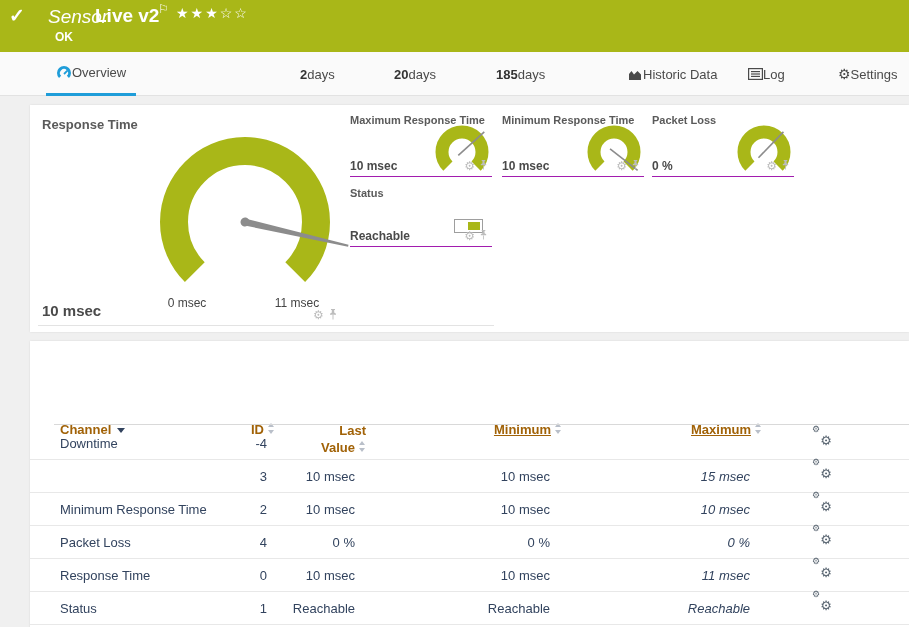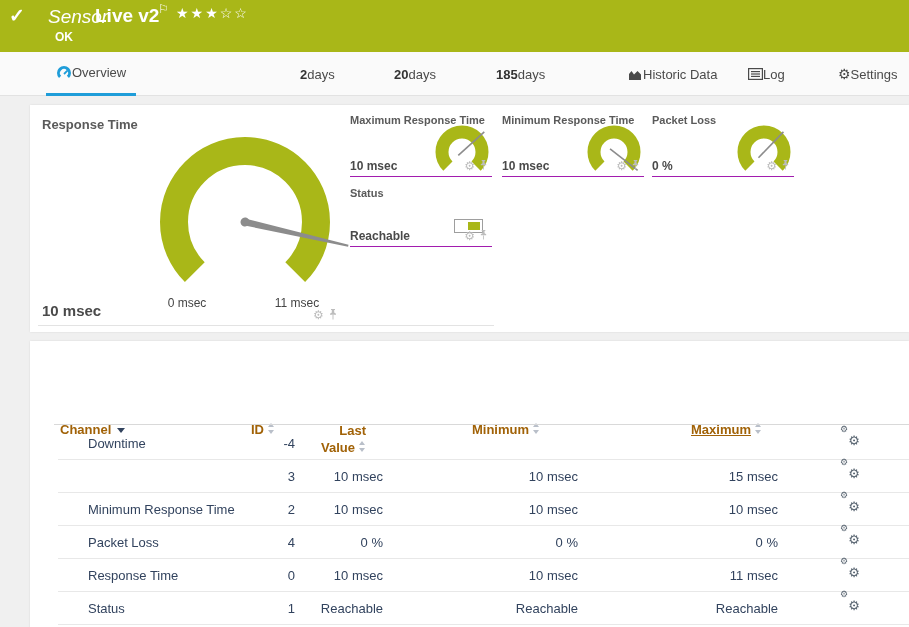--- a/index.html
+++ b/index.html
@@ -67,38 +67,38 @@
   .mini svg.minisvg { position:absolute; right:0; top:6px; }
   .mini .cell-icons { right:4px; bottom:2px; }
   .toggle { position:absolute; left:104px; top:32px; width:29px; height:14px; background:#fff; border:1px solid #9e9e9e; }
   .toggle .knob { position:absolute; right:2px; top:2px; bottom:2px; width:12px; background:#a9b718; }
 
   
   .thead { position:absolute; top:44px; font-size:13px; font-weight:bold; color:#a16207;margin-top:37px; }
   .h-channel { left:30px; }
   .h-id { left:150px; width:95px; text-align:right; }
   .h-last { left:278px; width:58px; text-align:right; line-height:17px; }
-  .h-min { left:420px; width:112px; text-align:center; }
+  .h-min { left:420px; width:112px; text-align:right;text-decoration:underline; }
   .h-max { left:620px; width:112px; text-align:right;text-decoration:underline; }
   .headsep { position:absolute; left:24px; top:83px; width:855px; height:1px; background:#d9d9d9; }
 
   .sort { display:inline-block; width:7px; height:11px; position:relative; margin-left:4px; }
   .sort i { position:absolute; left:0; width:0; height:0; border-left:3.5px solid transparent; border-right:3.5px solid transparent; }
   .sort .up { top:0; border-bottom:4px solid #b9bfc9; }
   .sort .dn { bottom:0; border-top:4px solid #b9bfc9; }
   .arr-dn { display:inline-block; width:0; height:0; border-left:4px solid transparent; border-right:4px solid transparent; border-top:5px solid #32435e; margin-left:6px; vertical-align:middle; }
 
-  .trows { position:absolute; left:0; top:86px; width:879px;padding-left:28px; }
+  .trows { position:absolute; left:0; top:86px; width:879px; }
   .t-row { position:relative; height:33px; border-bottom:1px solid #e8e8e8; font-size:13px; color:#32435e; }
   .t-row span { position:absolute; top:0; line-height:33px; white-space:nowrap; }
   .c-channel { left:30px; }
   .c-id   { left:150px; width:87px; text-align:right; }
   .c-last { left:230px; width:95px; text-align:right; }
   .c-min  { left:400px; width:120px; text-align:right; }
-  .c-max  { left:600px; width:120px; text-align:right; }
+  .c-max  { left:600px; width:120px; text-align:right;font-style:italic; }
   .gears { position:absolute; left:782px; top:8px; width:20px; height:18px; color:#5a6672; cursor:pointer; }
   .gears::before { content:"\2699"; position:absolute; right:0; top:-3px; font-size:13px; }
   .gears::after  { content:"\2699"; position:absolute; left:0; bottom:-1px; font-size:9px; }
 </style>
 </head>
 <body>
 
 <div class="page">
 
   <div class="topbar">

